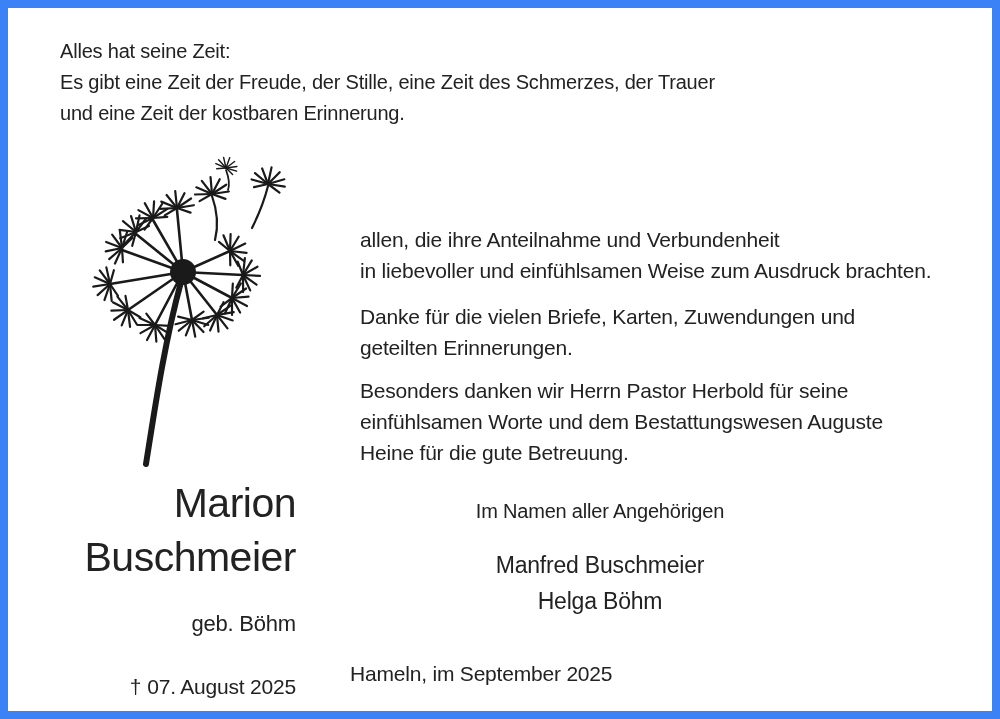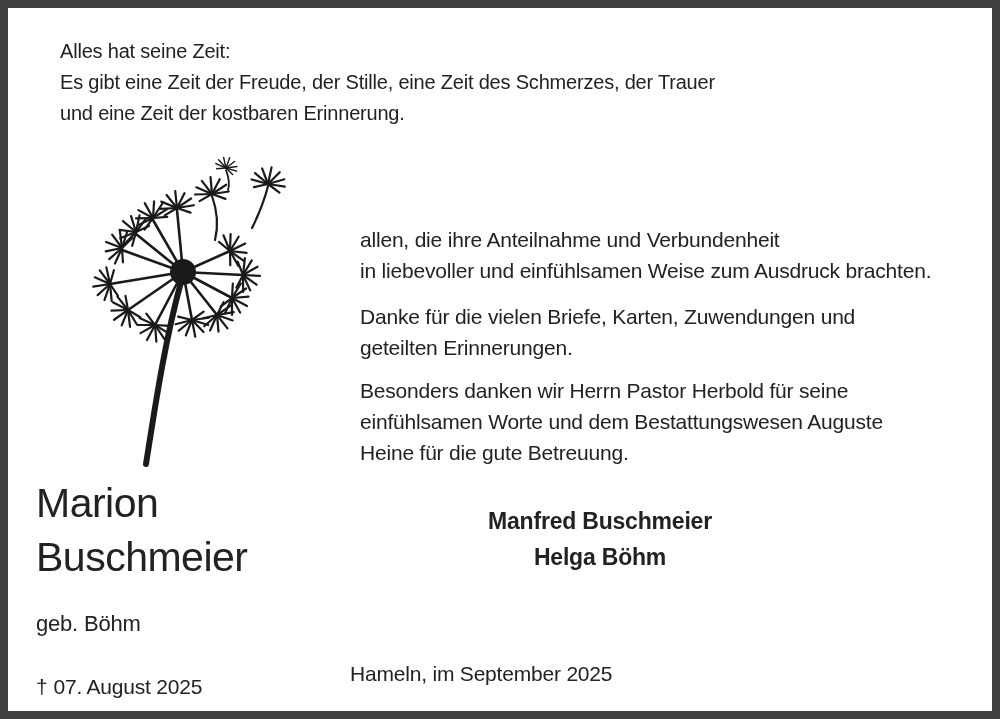--- a/index.html
+++ b/index.html
@@ -3,21 +3,21 @@
 <meta charset="utf-8">
 <style>
   html, body { margin: 0; padding: 0; background: #e8e8e8; }
   * { box-sizing: border-box; }
 
   .notice {
     position: relative;
     width: 1000px;
     height: 719px;
     background: #ffffff;
-    border: 8px solid #404040;
+    border: 8px solid #3b82f6;
     font-family: "Liberation Sans", "DejaVu Sans", sans-serif;
     color: #222222;
     overflow: hidden;
     letter-spacing: -0.2px;
   }
 
   .abs { position: absolute; }
 
   
   .epigraph {
@@ -32,21 +32,21 @@
   .dandelion-wrap {
     left: 62px; top: 140px;
     width: 260px; height: 330px;
   }
   .dandelion-wrap svg { width: 100%; height: 100%; display: block; }
 
   
   .name-block {
     left: 28px; top: 468px;
     width: 260px;
-    text-align: left;
+    text-align: right;
   }
   .name-line {
     font-size: 41px;
     line-height: 54px;
     font-weight: 500;
     letter-spacing: -0.5px;
     display: block;
   }
   .birth-name {
     display: block;
@@ -89,21 +89,21 @@
   .mourners-intro {
     display: block;
     font-size: 20px;
     line-height: 26px;
   }
   .mourner-name {
     display: block;
     font-size: 23px;
     line-height: 36px;
   }
-  .mourner-names { margin-top: 5px; font-weight: bold; }
+  .mourner-names { margin-top: 23px; }
 
   .closing {
     left: 342px; top: 652px;
     font-size: 21px;
     line-height: 27px;
     white-space: nowrap;
   }
 </style>
 </head>
 <body>
@@ -182,20 +182,21 @@
     <span>geteilten Erinnerungen.</span>
   </div>
 
   <div class="abs para para-3">
     <span>Besonders danken wir Herrn Pastor Herbold für seine</span>
     <span>einfühlsamen Worte und dem Bestattungswesen Auguste</span>
     <span>Heine für die gute Betreuung.</span>
   </div>
 
   <div class="abs mourners">
+    <span class="mourners-intro">Im Namen aller Angehörigen</span>
     <div class="mourner-names">
       <span class="mourner-name">Manfred Buschmeier</span>
       <span class="mourner-name">Helga Böhm</span>
     </div>
   </div>
 
   <div class="abs closing">Hameln, im September 2025</div>
 
 </div>
 

